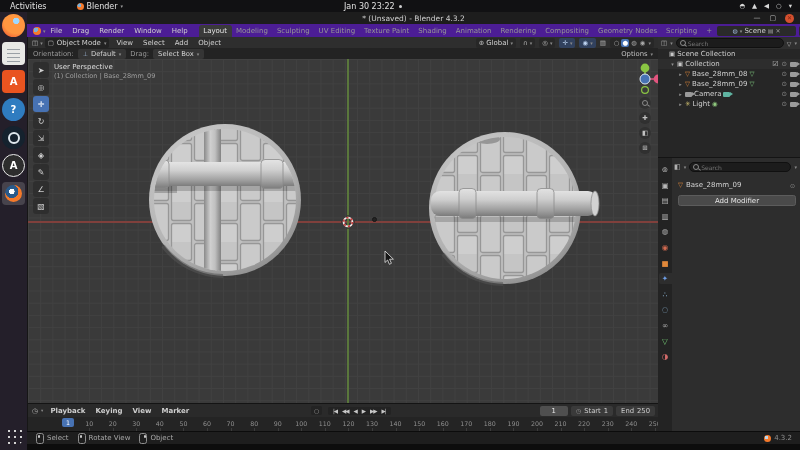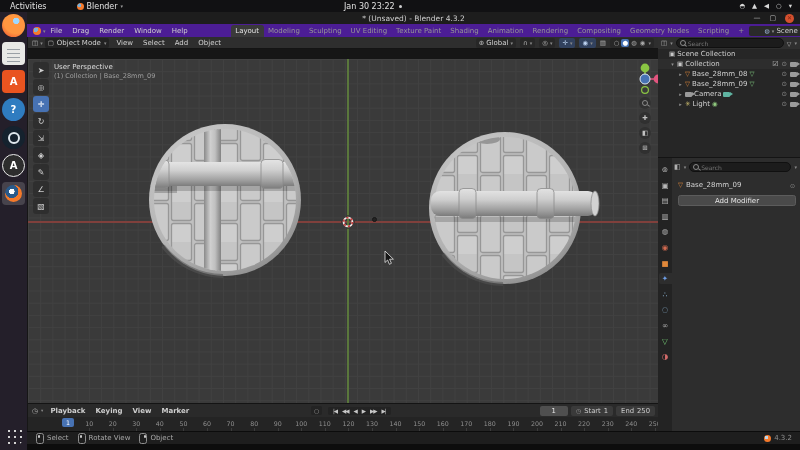--- a/index.html
+++ b/index.html
@@ -33,21 +33,21 @@
   
   .titlebar{left:27px;top:12px;width:773px;height:12px;background:#1d1d1d;display:flex;align-items:center;font-size:7.5px;color:#cfcfcf;}
   .tb-title{position:absolute;left:50%;transform:translateX(-50%);white-space:nowrap;text-align:right;}
   .tb-btns{position:absolute;right:6px;display:flex;align-items:center;gap:9px;font-size:7px;color:#bdbdbd;}
   .tb-close{width:9px;height:9px;border-radius:50%;background:#d4502e;display:flex;align-items:center;justify-content:center;color:#7c2413;font-size:6px;line-height:1;}
 
   .topbar{left:27px;top:24px;width:773px;height:13px;background:#4c1d95;display:flex;align-items:center;font-size:7px;color:#cfcfcf;overflow:hidden;}
   .menu-item{padding:0 5px;white-space:nowrap;}
   .wtabs{display:flex;align-items:center;margin-left:6px;height:13px;}
   .wtab{padding:2px 4.5px;color:#969696;white-space:nowrap;}
-  .wtab.active{background:#3a3a3a;color:#e4e4e4;border-radius:3px 3px 0 0;margin-left:32px;}
+  .wtab.active{background:#3a3a3a;color:#e4e4e4;border-radius:3px 3px 0 0;}
   .scene-widgets{margin-left:auto;display:flex;align-items:center;gap:3px;padding-right:4px;flex-shrink:0;}
   .pillw{display:flex;align-items:center;gap:2px;background:#2a2a2a;border-radius:2px;padding:1px 16px;}
   .pillw .ic{font-size:6px;color:#9fb8d8;}
   .pillw .ch{font-size:5px;color:#909090;}
 
   
   .vph{left:28px;top:37px;width:630px;height:11px;background:#2e2e2e;display:flex;align-items:center;font-size:7px;color:#d2d2d2;gap:2px;padding:0 4px;box-sizing:border-box;box-shadow:0 1px 0 #141414;}
   .vph .ic{font-size:6.5px;color:#b8b8b8;}
   .vph .ch{font-size:5px;color:#8a8a8a;}
   .vp-mode{display:flex;align-items:center;gap:3px;background:#222;border-radius:2px;padding:1px 3px;}
@@ -269,20 +269,37 @@
             <span class="shmode">○</span>
             <span class="shmode active">●</span>
             <span class="shmode">◍</span>
             <span class="shmode">◉</span>
           </span>
         <span class="ch">▾</span>
       </span>
     </span>
   </div>
 
+  <div class="abs toolset">
+    <span>Orientation:</span>
+    <span class="ts-pill">
+      <span style="font-size:6px;color:#9fb8d8">⊥</span>
+      <span>Default</span>
+      <span style="font-size:5px;color:#8a8a8a">▾</span>
+    </span>
+    <span>Drag:</span>
+    <span class="ts-pill">
+      <span>Select Box</span>
+      <span style="font-size:5px;color:#8a8a8a">▾</span>
+    </span>
+    <span class="ts-options">
+      <span>Options</span>
+      <span style="font-size:5px;color:#8a8a8a">▾</span>
+    </span>
+  </div>
 
   <div class="abs vp">
     <div class="axis-x"></div>
     <div class="axis-y"></div>
 
     <svg class="abs" style="left:119px;top:63px;" width="156" height="156" viewBox="0 0 156 156">
       <defs>
         <pattern id="bricksL" width="46" height="40" patternUnits="userSpaceOnUse">
           <rect width="46" height="40" fill="#c0c0c0"></rect>
           <rect x="1.5" y="1.5" width="20" height="37" rx="2" fill="#cacaca" stroke="#979797" stroke-width="1.3"></rect>

